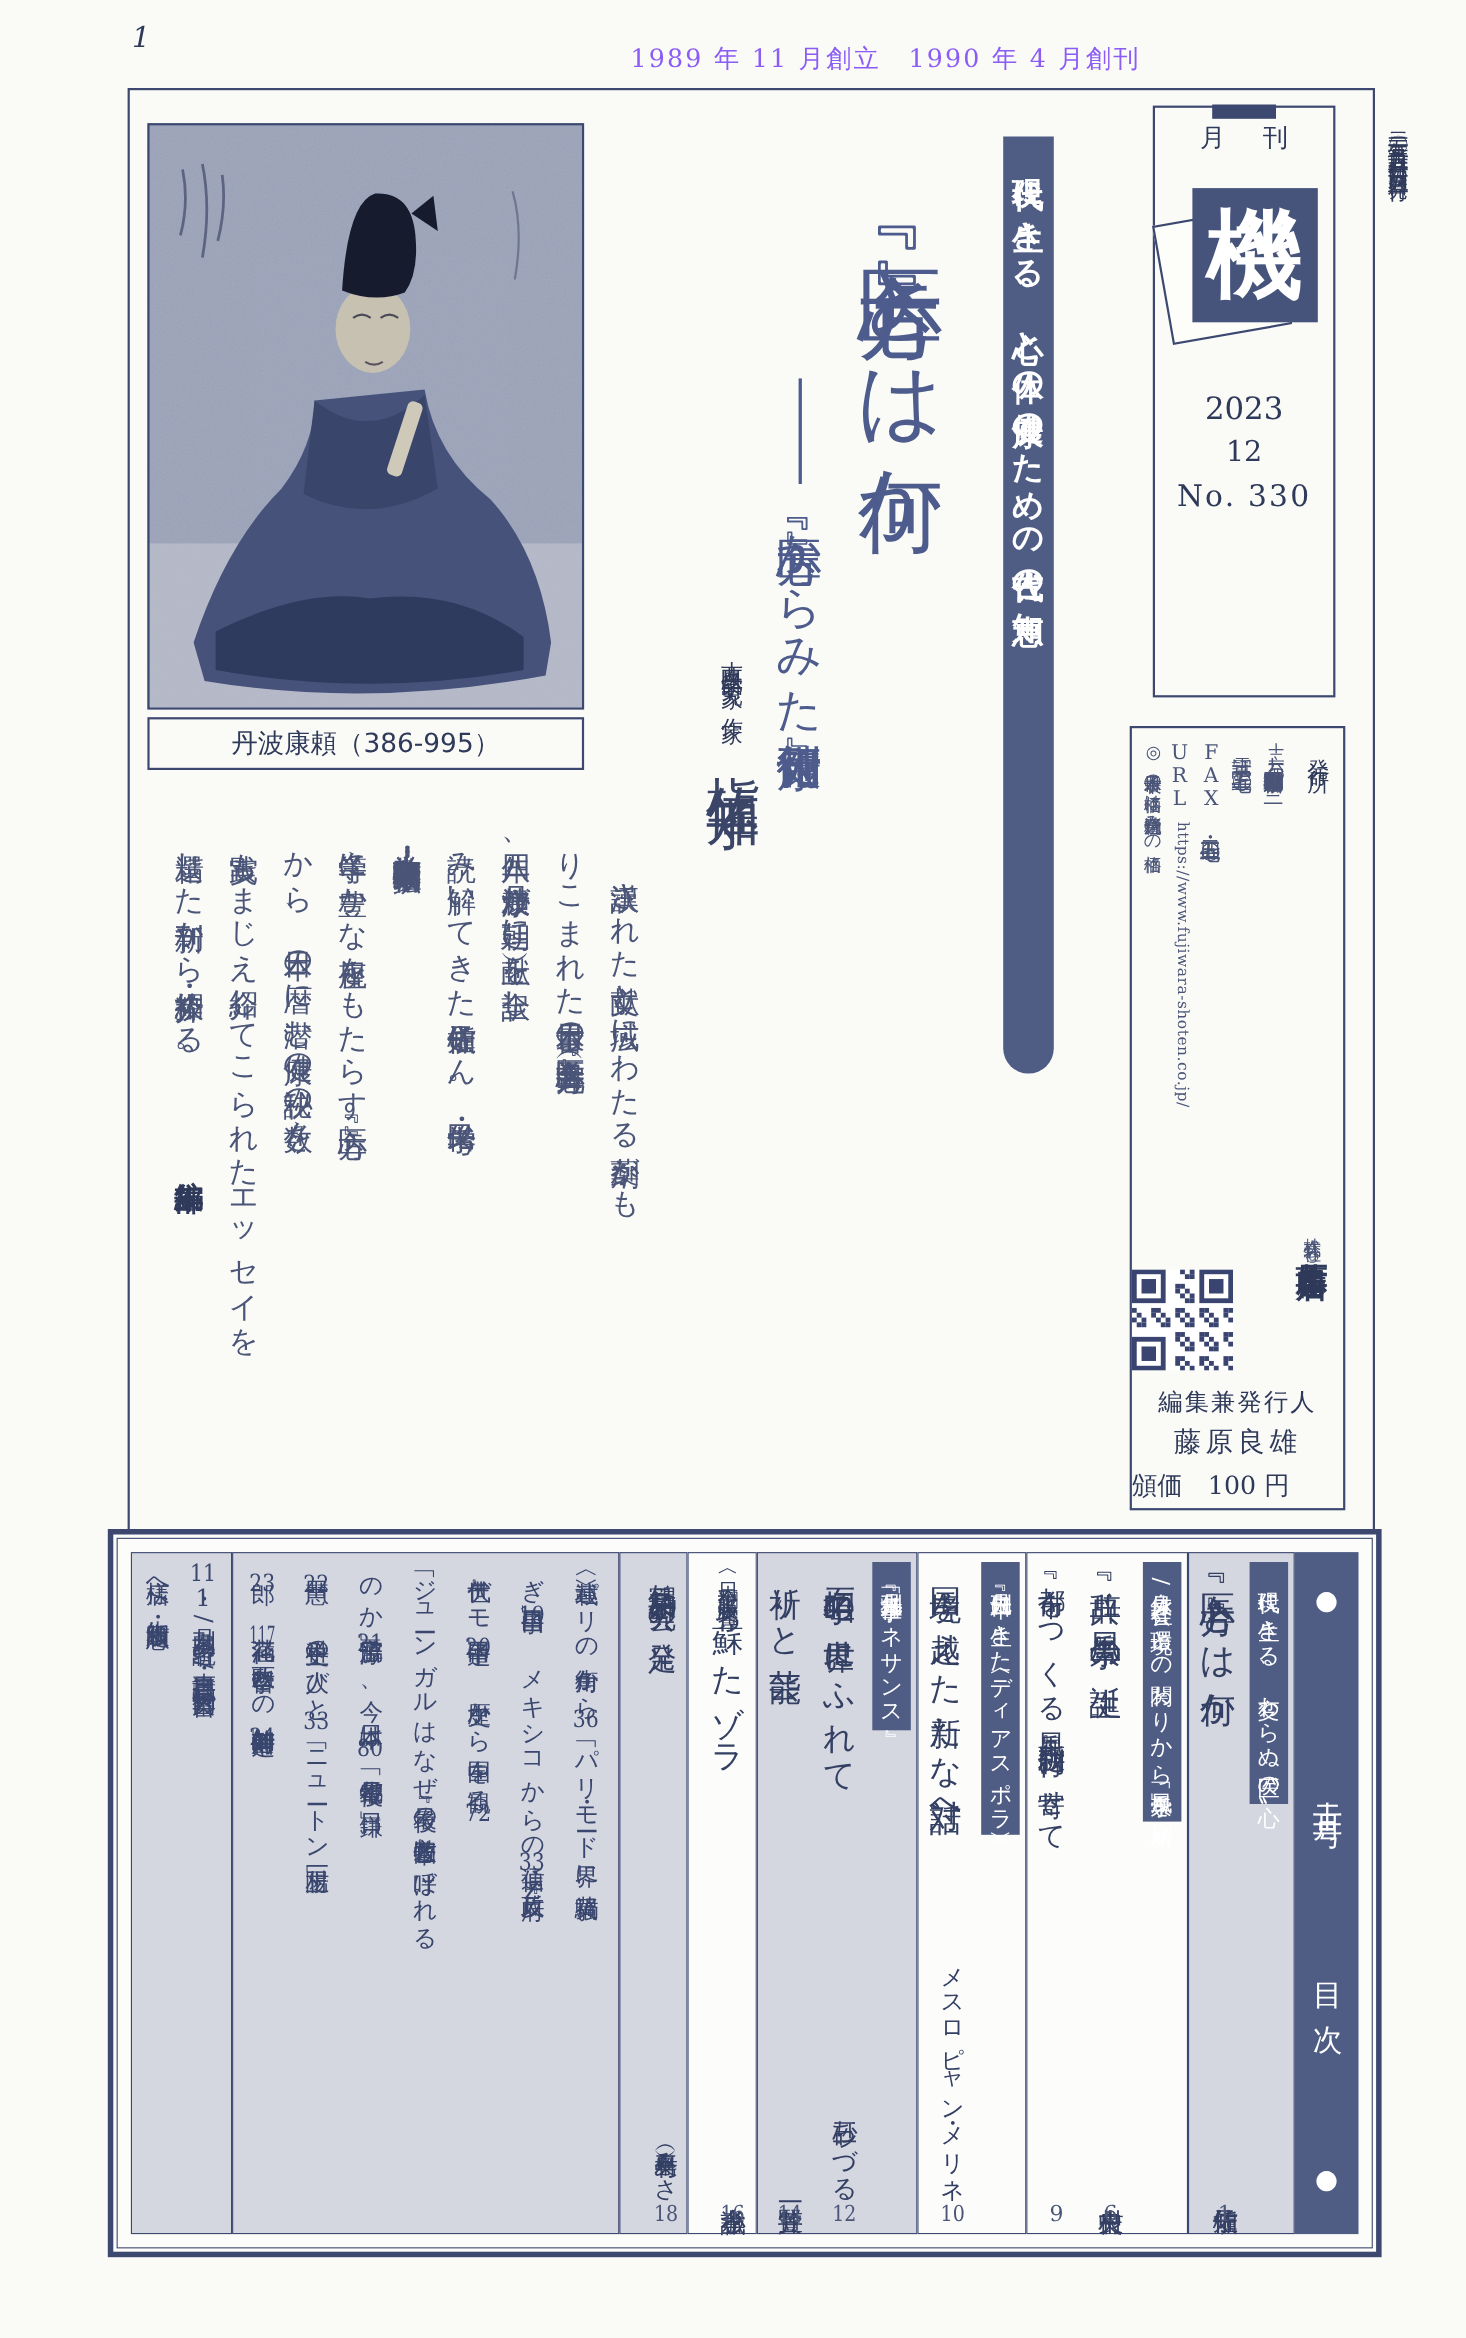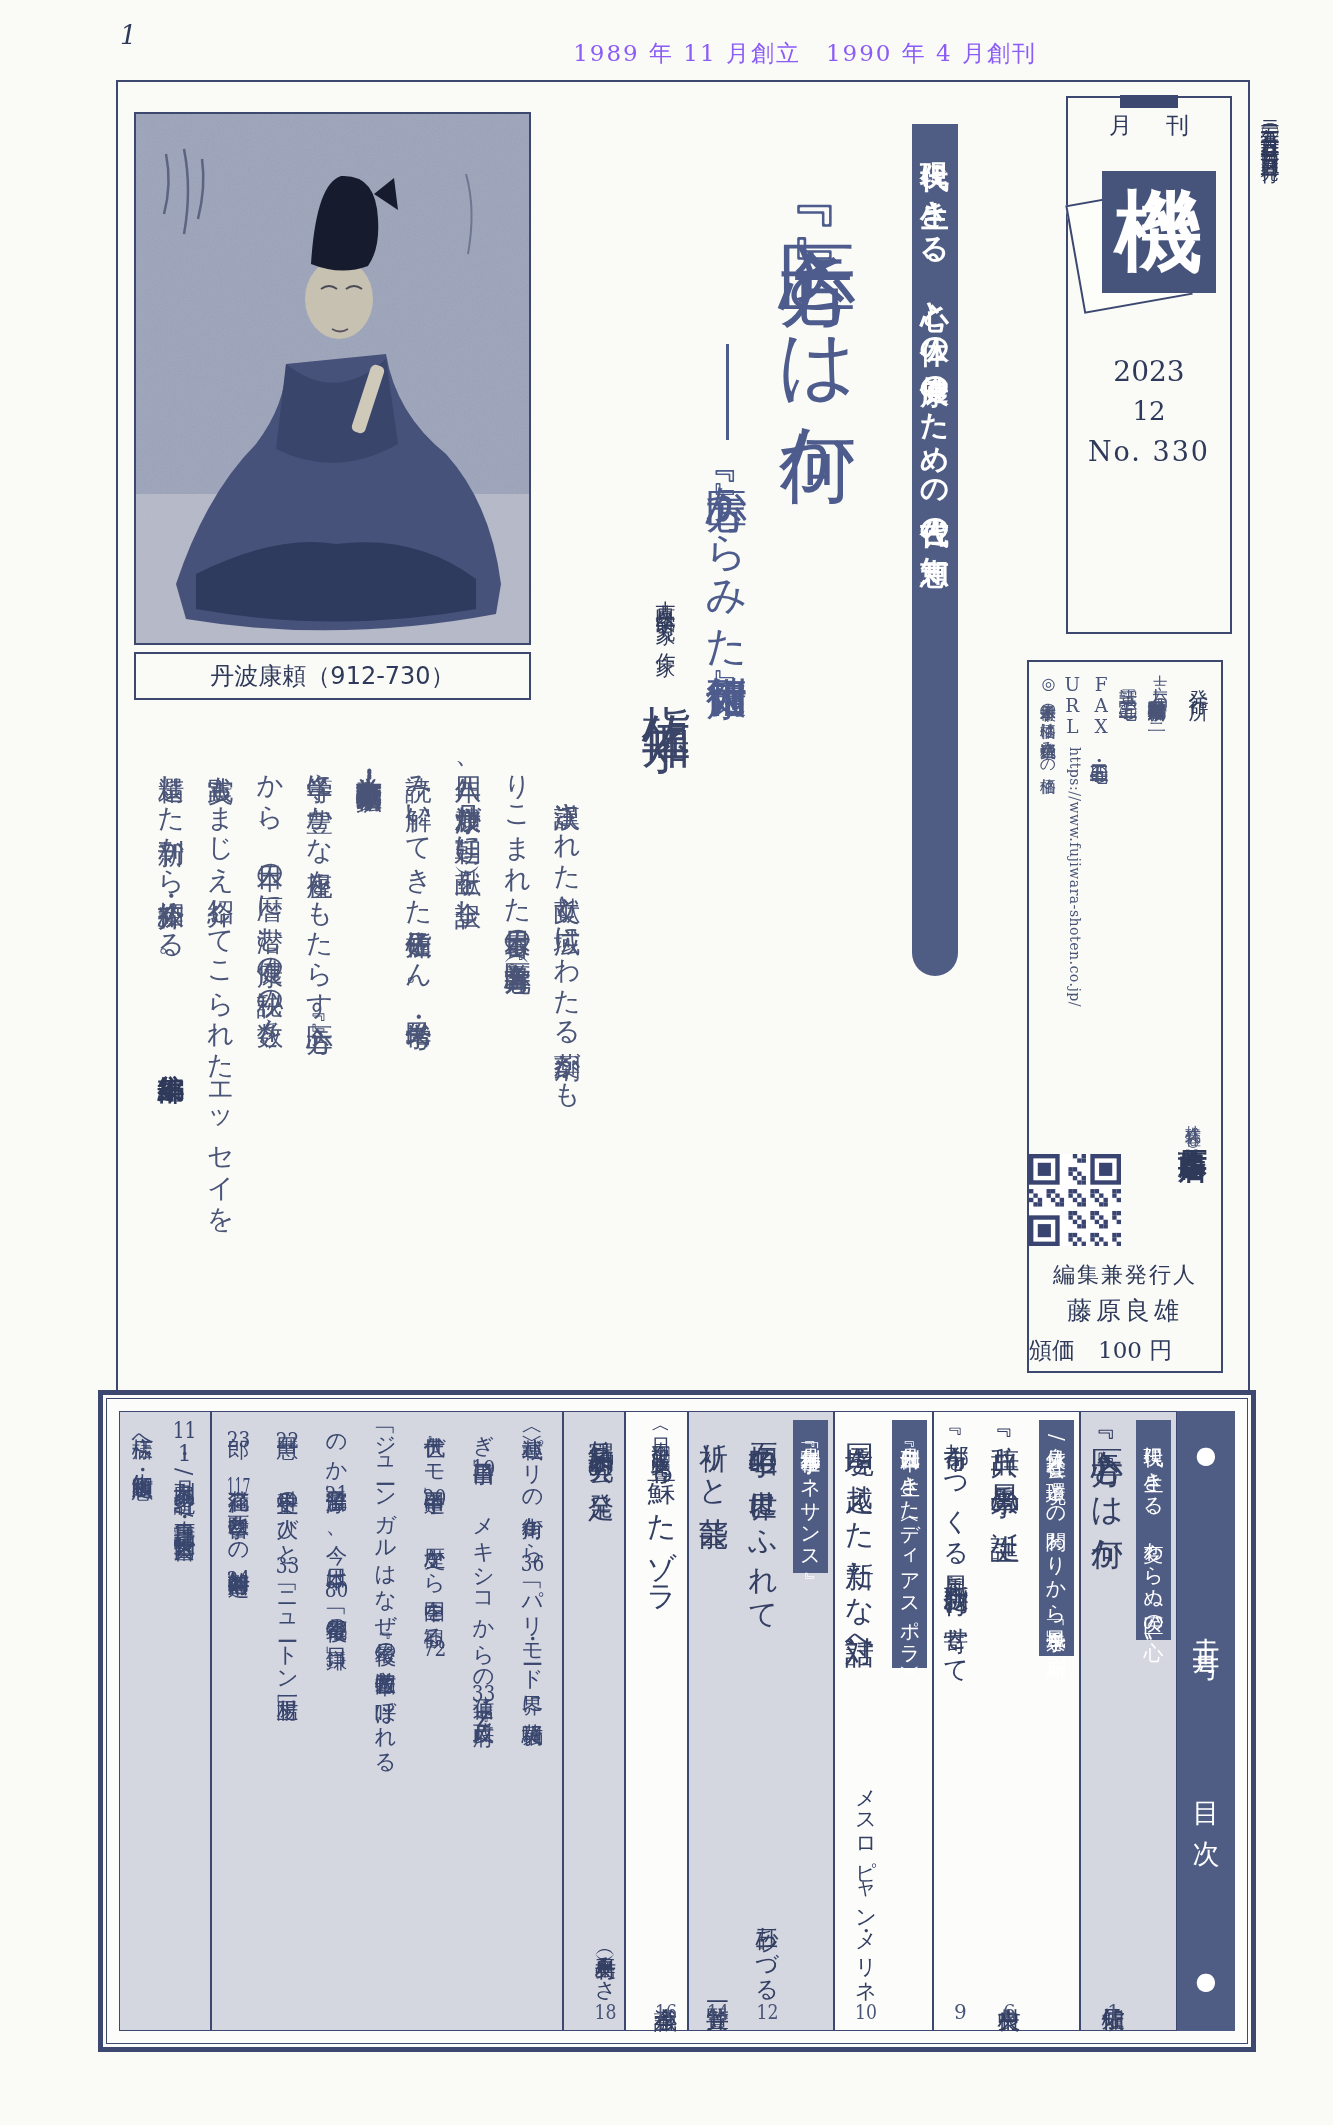--- a/index.html
+++ b/index.html
@@ -25,21 +25,21 @@
   #pagenum{position:absolute; left:120px; top:20px; font-size:26px; font-style:italic; color:#2f3a5a;}
   #founding{position:absolute; right:296px; top:38px; font-size:23px; letter-spacing:2px; color:#8b5cf6;}
 
   
   #frame{position:absolute; left:116px; top:80px; width:1130px; height:1966px; border:2px solid var(--ink);}
 
   
   #dateline{position:absolute; left:1258px; top:106px; height:540px; font-size:19px; letter-spacing:2px; color:#2f3a5a;}
 
   
-  #gekkan{position:absolute; left:1048px; top:96px; width:162px; height:534px; border:2px solid var(--ink); background:var(--paper);margin-left:18px;}
+  #gekkan{position:absolute; left:1048px; top:96px; width:162px; height:534px; border:2px solid var(--ink); background:var(--paper);}
   #gekkan .tab{position:absolute; top:-3px; left:50%; transform:translateX(-50%); width:58px; height:13px; background:var(--ink);}
   #gekkan .gk{margin-top:12px; text-align:center; font-size:23px; letter-spacing:34px; padding-left:34px; color:#2f3a5a;}
   #logo{position:relative; width:150px; height:152px; margin:28px auto 0;}
   #logo .wsq{position:absolute; left:0px; top:26px; width:106px; height:106px; background:#fdfdfa; border:2px solid var(--ink); transform:rotate(-10deg);}
   #logo .bsq{position:absolute; left:28px; top:2px; width:114px; height:122px; background:#46547c; color:#fff;
              display:flex; align-items:center; justify-content:center; font-size:88px; font-weight:bold;}
   #gekkan .yr{margin-top:34px; text-align:center; font-size:28px; color:#2f3a5a;}
   #gekkan .mo{margin-top:8px; text-align:center; font-size:26px; color:#2f3a5a;}
   #gekkan .no{margin-top:10px; text-align:center; font-size:27px; letter-spacing:2px; color:#2f3a5a;}
 
@@ -286,21 +286,21 @@
       <ellipse cx="203" cy="185" rx="34" ry="40" fill="#c7c1b2"></ellipse>
       <path d="M185 175 q8 -6 16 0 M210 175 q8 -6 16 0" stroke="#4a4a55" stroke-width="2" fill="none"></path>
       <path d="M196 215 q8 5 16 0" stroke="#5a5560" stroke-width="2" fill="none"></path>
       <path d="M175 150 Q180 70 205 62 Q240 60 242 105 Q244 135 232 152 Q205 162 175 150 Z" fill="#161b2e"></path>
       <path d="M238 80 L258 64 L262 96 Z" fill="#161b2e"></path>
       <rect x="225" y="250" width="14" height="70" rx="5" transform="rotate(18 232 285)" fill="#cfc9ba"></rect>
       <path d="M30 40 q6 30 -2 60 M48 35 q8 40 0 85 M66 45 q4 28 -4 60" stroke="#3e4968" stroke-width="2.5" fill="none" opacity="0.7"></path>
       <path d="M330 60 q10 35 2 80" stroke="#3e4968" stroke-width="2" fill="none" opacity="0.5"></path>
     </svg>
   </div>
-  <div id="caption">丹波康頼（912-730）</div>
+  <div id="caption">丹波康頼（386-995）</div>
 
   <div id="bodytext" class="v pre"><span>　漢訳された文献と広域にわたる薬剤がも
 りこまれた日本最古の医学全書『医心方』（九
 八四年、丹波康頼が朝廷に献上）を全訳し
 読み解いてきた槇佐知子さん。民俗学・考
 古学・宗教史・古典文学・動植物学・鉱物
 学等々に豊かな視座をもたらす『医心方』
 から、日本の暦に潜む健康の秘訣の数々を、
 実践もまじえ紹介してこられたエッセイを
 精選した新刊から抜粋・紹介する。　　　</span><span class="sig">編集部</span></div>

